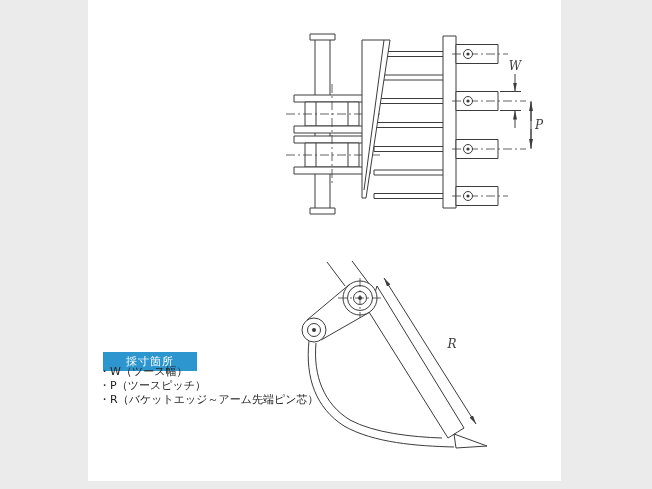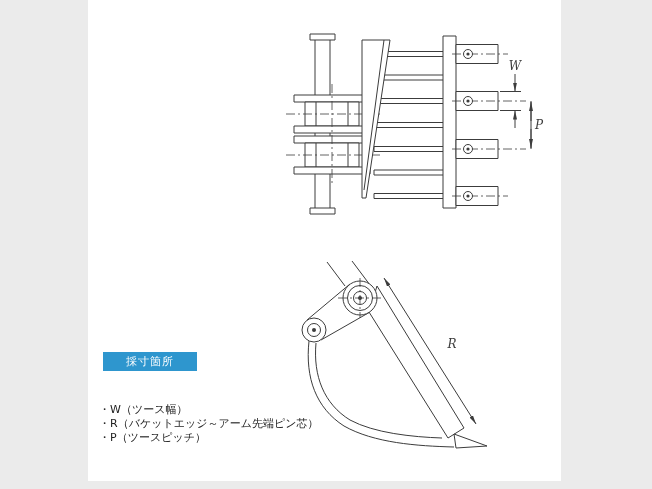--- a/index.html
+++ b/index.html
@@ -9,21 +9,21 @@
   svg.drawing { position:absolute; overflow:visible; }
   #top-drawing { left:286px; top:22px; }
   #side-drawing { left:282px; top:256px; }
   .ln { stroke:var(--line,#3c3c3c); stroke-width:1; fill:none; stroke-linejoin:round; }
   .wf { fill:#ffffff; }
   .cl { stroke:var(--line,#3c3c3c); stroke-width:0.8; fill:none; stroke-dasharray:9 3 2 3; }
   .dot { fill:var(--line,#3c3c3c); stroke:none; }
   .mk { fill:var(--line,#3c3c3c); }
   .dim-label { font:italic 12px "DejaVu Serif", serif; fill:var(--line,#3c3c3c); }
   .measure-label { position:absolute; left:103px; top:352px; background:var(--label-bg,#2e96ce); color:var(--label-text,#fff); font-size:11px; line-height:13px; padding:3px 23px; letter-spacing:1px; }
-  .legend { position:absolute; left:99px; top:403px; font-size:11px; line-height:14px; color:var(--text,#222); }
+  .legend { position:absolute; left:99px; top:365px; font-size:11px; line-height:14px; color:var(--text,#222); }
   .legend-item { white-space:nowrap; }
 </style>
 </head>
 <body>
 
 <div class="panel"></div>
 
 <svg id="top-drawing" class="drawing" width="264" height="200" viewBox="0 0 264 200">
   <defs>
     <marker id="arrA" markerWidth="9" markerHeight="4" refX="9" refY="2" orient="auto" markerUnits="userSpaceOnUse" viewBox="0 0 9 4">
@@ -160,15 +160,15 @@
     <line class="ln" x1="148" y1="95" x2="102" y2="22" marker-end="url(#arrB)"></line>
     <line class="ln" x1="148" y1="95" x2="194" y2="168" marker-end="url(#arrB)"></line>
     <text class="dim-label" x="170" y="92" text-anchor="middle">R</text>
   </g>
 </svg>
 
 <div class="measure-label">採寸箇所</div>
 
 <div class="legend">
   <div class="legend-item">・W（ツース幅）</div>
+  <div class="legend-item">・P（ツースピッチ）</div>
   <div class="legend-item">・R（バケットエッジ～アーム先端ピン芯）</div>
-  <div class="legend-item">・P（ツースピッチ）</div>
 </div>
 
 </body></html>

